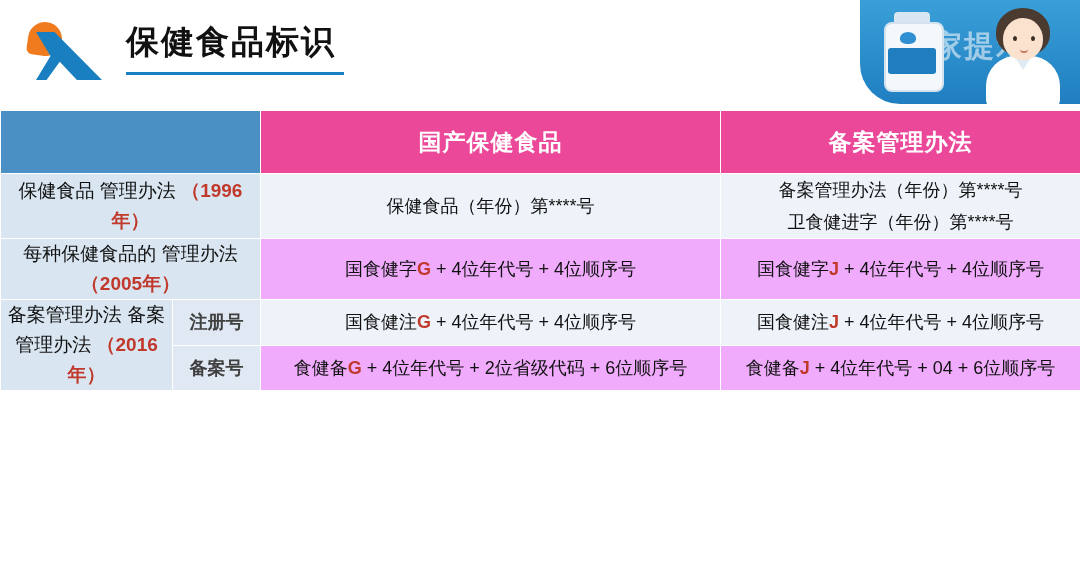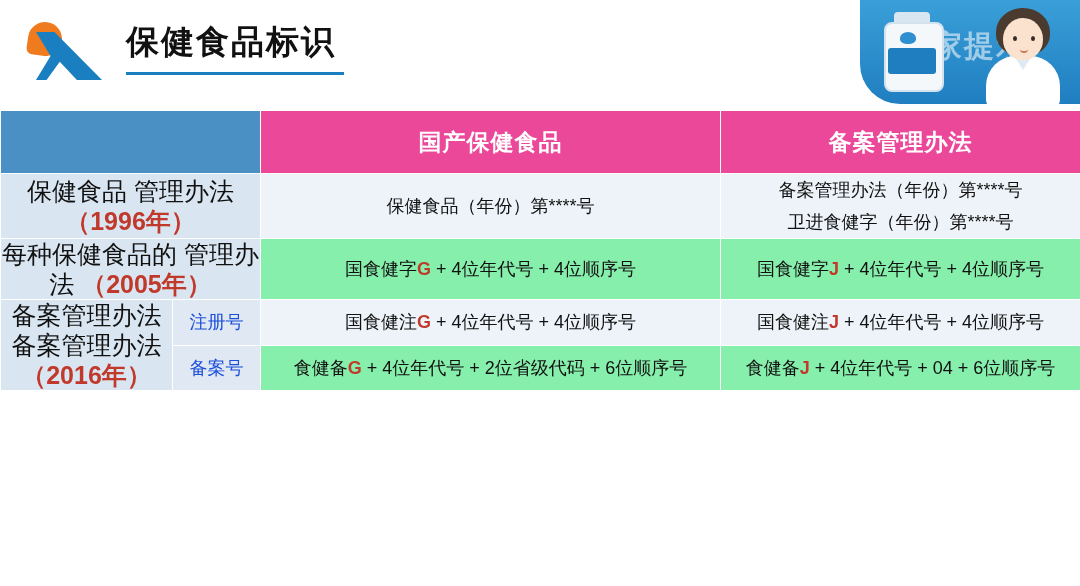--- a/index.html
+++ b/index.html
@@ -263,45 +263,46 @@
     height: 62px;
     letter-spacing: 1px;
     margin-left: 28px;
   }
   .head-blank {
     background: #4a90c4;
   }
   .rowhead {
     background: #d9e6f2;
     text-align: center;
-    font-size: 25px;
+    font-size: 19px;
     line-height: 30px;
     color: #111;
     padding: 8px 4px;
   }
   .rowhead .year {
     color: #c0392b;
     font-weight: bold;
   }
   .cell {
     background: #eef3f9;
     text-align: center;
     font-size: 18px;
     line-height: 32px;
     color: #111;
     padding: 10px 6px;
   }
   .cell-alt {
-    background: #86efac;
+    background: #f0abfc;
   }
   .sublabel {
     background: #dfe8f3;
     text-align: center;
     font-size: 18px;
-    color: #1d4ed8;
+    color: #404040;
+    font-weight: bold;
   }
   .letter {
     color: #c0392b;
     font-weight: bold;
   }
   .cell .ln { display: block; }
   .nowrap { white-space: nowrap; }
 </style>
 </head>
 <body>
@@ -354,21 +355,21 @@
         <td class="rowhead" colspan="2">
           <span class="ln">保健食品</span>
           <span class="ln">管理办法</span>
           <span class="ln year">（1996年）</span>
         </td>
         <td class="cell">
           <span class="ln">保健食品（年份）第****号</span>
         </td>
         <td class="cell">
           <span class="ln">备案管理办法（年份）第****号</span>
-          <span class="ln">卫进食健字（年份）第****号</span>
+          <span class="ln">卫食健进字（年份）第****号</span>
         </td>
       </tr>
 
       <tr>
         <td class="rowhead" colspan="2">
           <span class="ln">每种保健食品的</span>
           <span class="ln">管理办法</span>
           <span class="ln year">（2005年）</span>
         </td>
         <td class="cell cell-alt">

